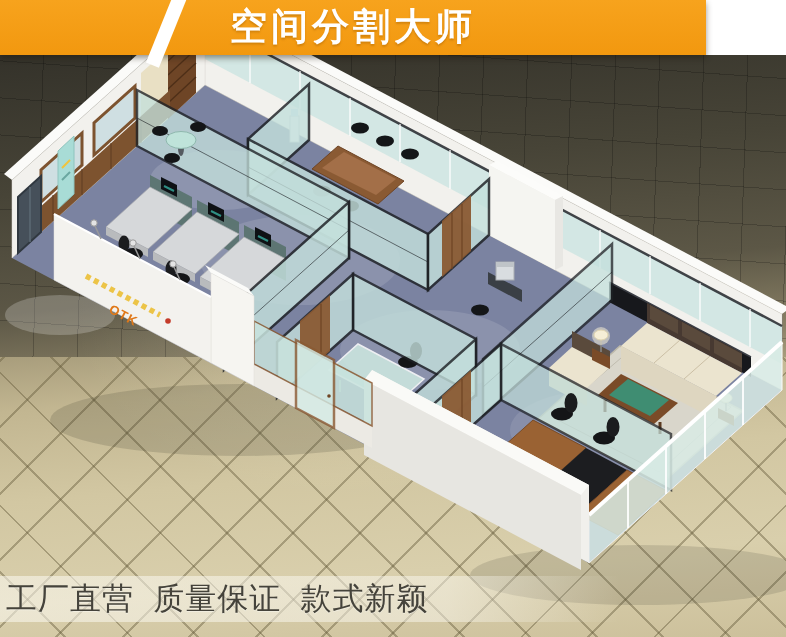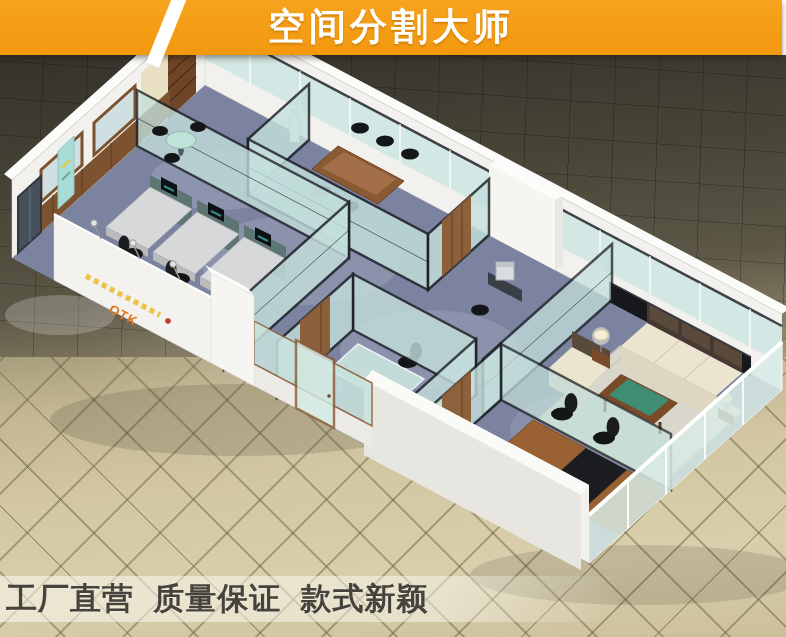--- a/index.html
+++ b/index.html
@@ -24,42 +24,42 @@
       linear-gradient(175deg,#a89d7c 0%,#c2b691 16%,#d2c7a2 42%,#d9cfac 72%,#ccc09b 100%);
   }
   .bg-glow{
     position:absolute;left:0;top:0;width:786px;height:582px;
     background:radial-gradient(48% 42% at 44% 46%, rgba(255,250,228,.16), rgba(255,250,228,0) 72%);
   }
   
   .scene{position:absolute;left:0;top:0;width:786px;height:637px;}
   
   .banner{
-    position:absolute;left:0;top:0;width:782px;height:55px;
+    position:absolute;left:0;top:0;width:706px;height:55px;
     background:linear-gradient(180deg,#f7a31d 0%,#f2980f 100%);
     box-shadow:0 3px 6px rgba(30,25,10,.45);
     text-align:right;
   }
   .banner-stripe{
     position:absolute;left:160px;top:-10px;width:14px;height:78px;
     background:#ffffff;transform:rotate(22deg);
   }
   .banner-title{
     position:absolute;left:50%;top:50%;transform:translate(-50%,-52%);
     color:#ffffff;font-size:37px;font-weight:900;letter-spacing:4px;white-space:nowrap;
     text-shadow:0 2px 2px rgba(150,85,0,.35);
   }
   
   .slogan-band{
     position:absolute;left:0;top:576px;width:620px;height:46px;
     background:linear-gradient(90deg, rgba(252,250,242,.55) 0%, rgba(252,250,242,.48) 72%, rgba(252,250,242,0) 100%);
   }
   .slogan-text{
     position:absolute;left:6px;top:0;height:46px;line-height:46px;
-    font-size:31px;font-weight:700;color:#45433b;letter-spacing:1px;white-space:pre;
+    font-size:31px;font-weight:400;color:#45433b;letter-spacing:1px;white-space:pre;
     text-shadow:0 1px 0 rgba(255,255,255,.35);
   }
 </style>
 </head>
 <body>
 
 <div id="stage">
 
   <div class="bg">
     <div class="tiles-top"></div>

